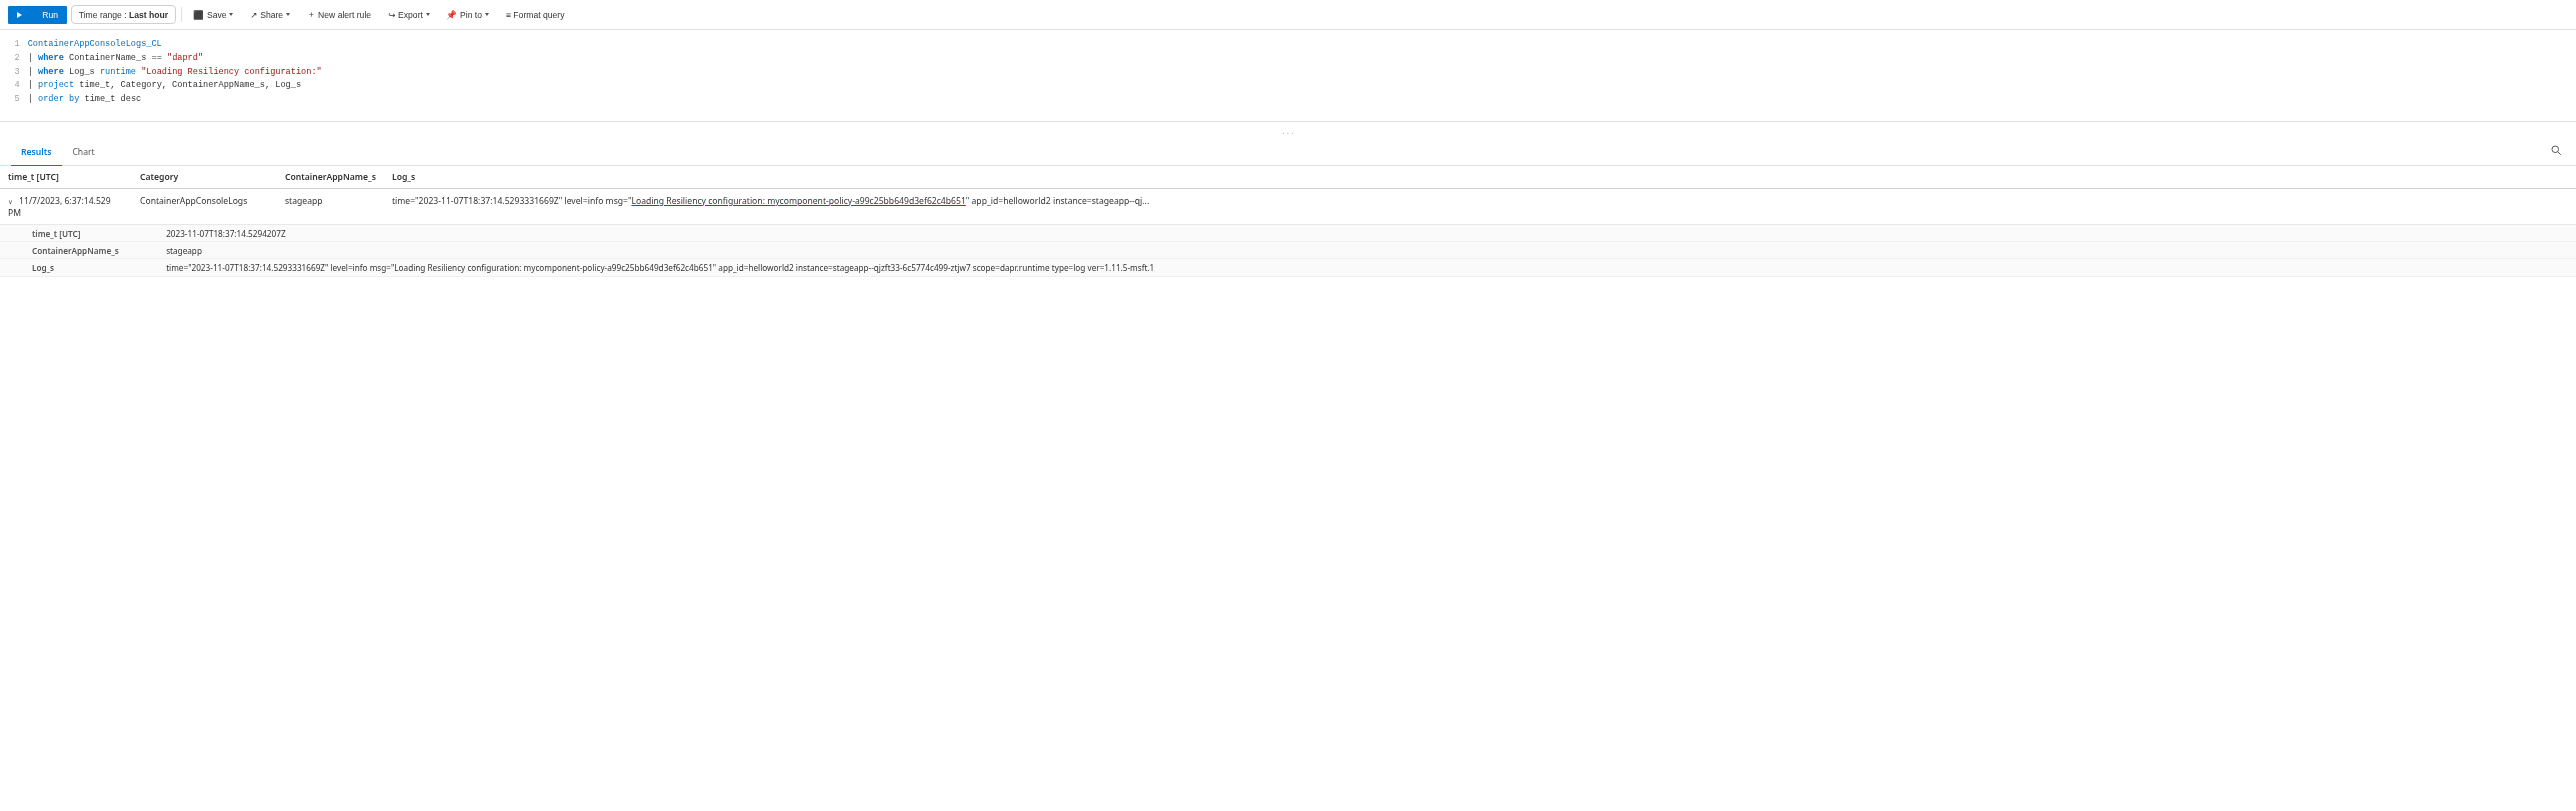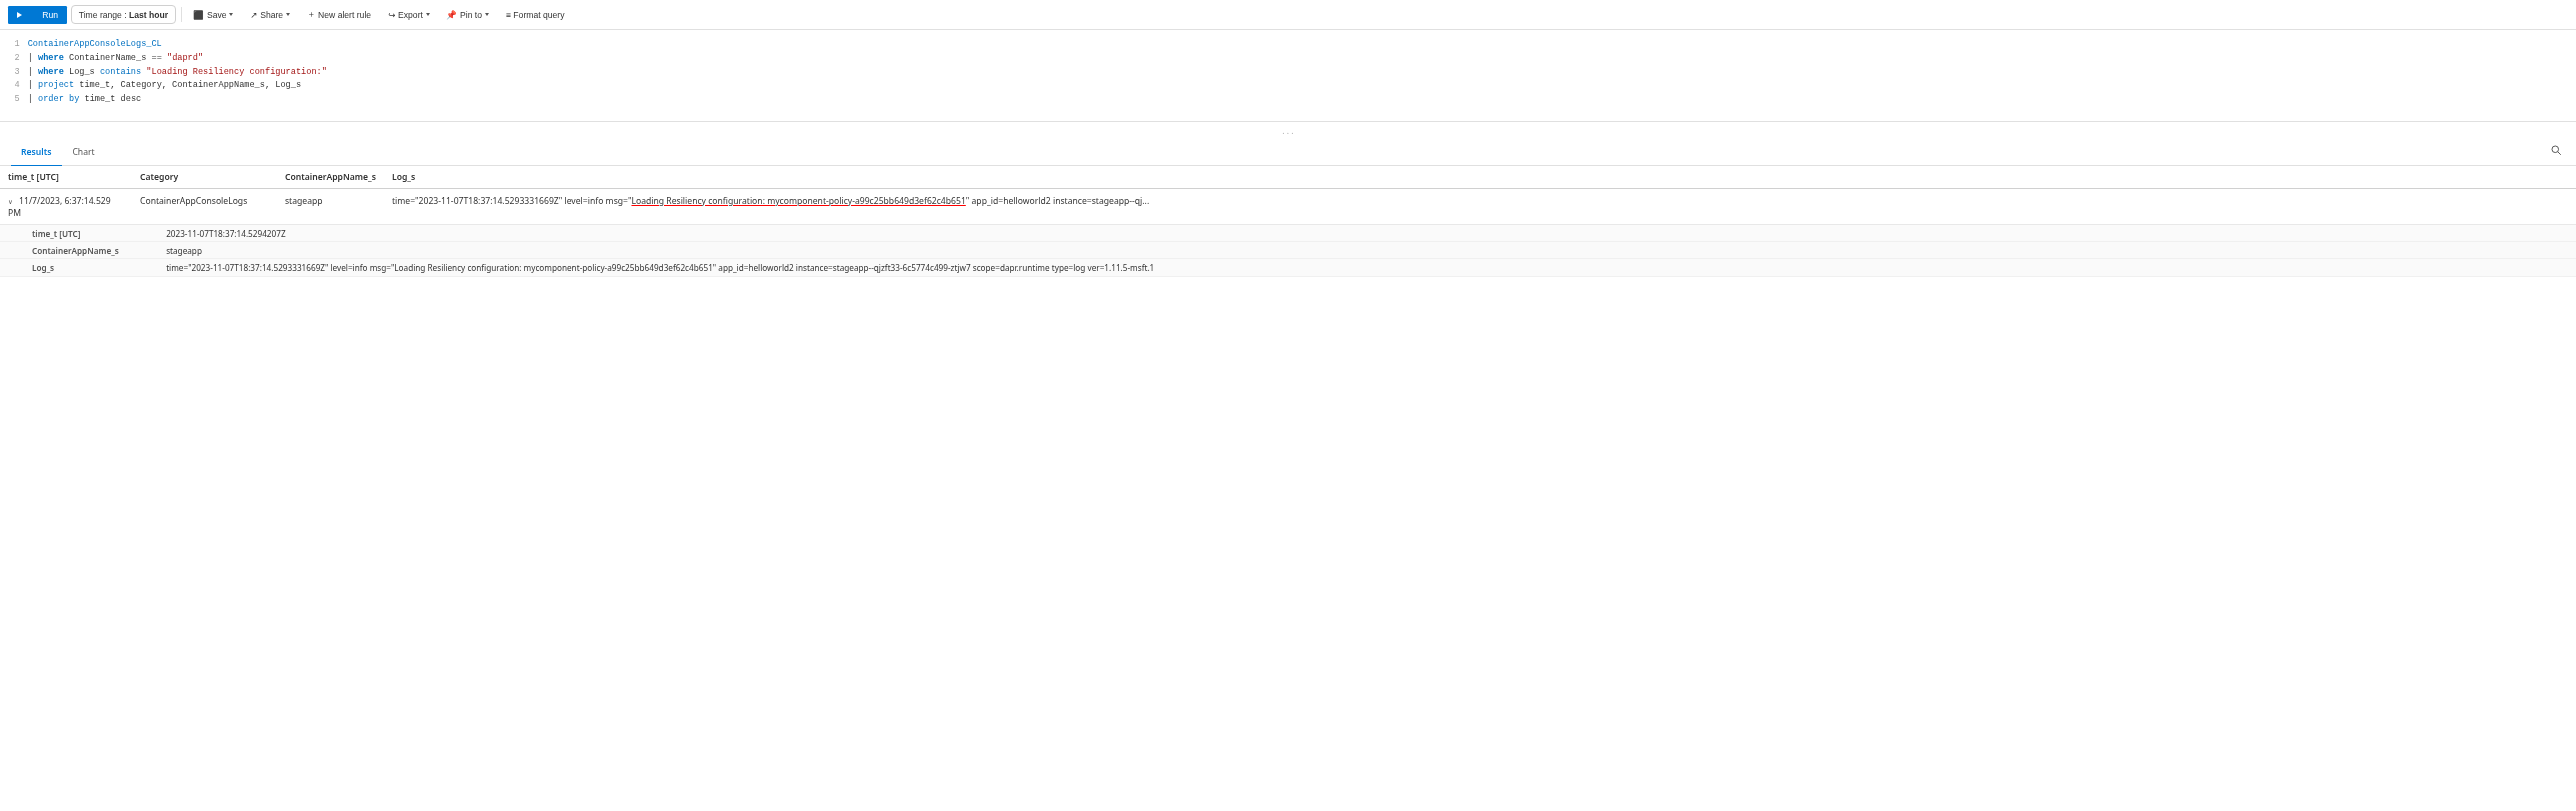--- a/index.html
+++ b/index.html
@@ -258,21 +258,21 @@
   <div class="code-line">
     <span class="line-num">1</span>
     <span class="code-text"><span class="kw-table">ContainerAppConsoleLogs_CL</span></span>
   </div>
   <div class="code-line">
     <span class="line-num">2</span>
     <span class="code-text"><span class="op">| </span><span class="kw-where">where</span> ContainerName_s == <span class="str">"daprd"</span></span>
   </div>
   <div class="code-line">
     <span class="line-num">3</span>
-    <span class="code-text"><span class="op">| </span><span class="kw-where">where</span> Log_s <span class="kw-contains">contains</span> <span class="str">"Loading Resiliency configuration:"</span></span>
+    <span class="code-text"><span class="op">| </span><span class="kw-where">where</span> Log_s <span class="kw-contains">runtime</span> <span class="str">"Loading Resiliency configuration:"</span></span>
   </div>
   <div class="code-line">
     <span class="line-num">4</span>
     <span class="code-text"><span class="op">| </span><span class="kw-project">project</span> time_t, Category, ContainerAppName_s, Log_s</span>
   </div>
   <div class="code-line">
     <span class="line-num">5</span>
     <span class="code-text"><span class="op">| </span><span class="kw-order">order</span> <span class="kw-by">by</span> time_t desc</span>
   </div>
 </div>

